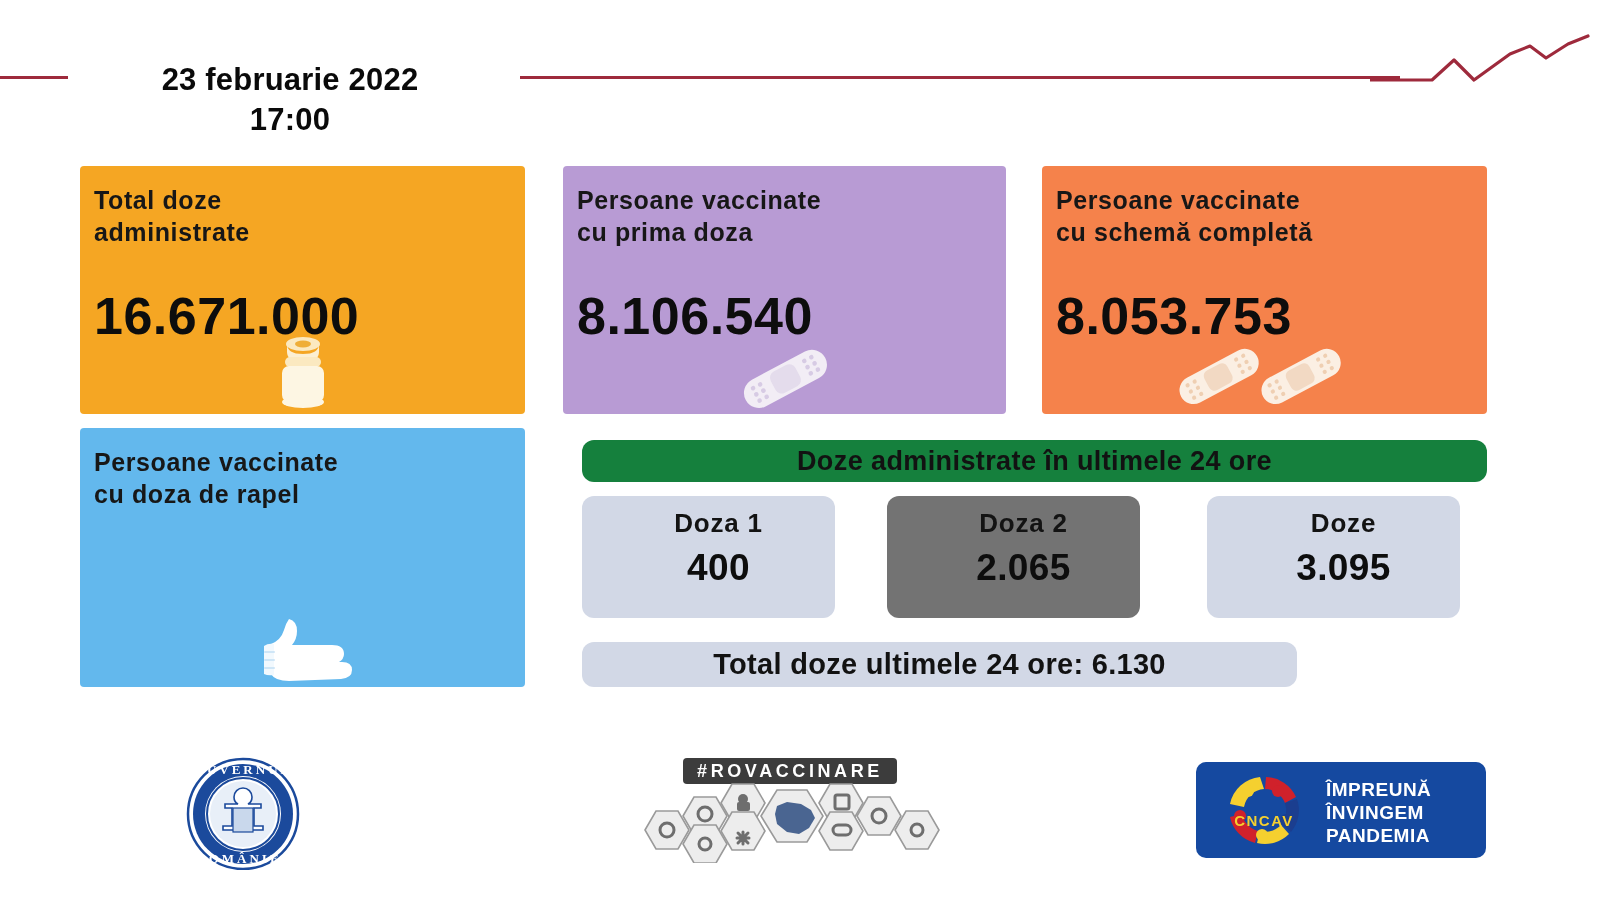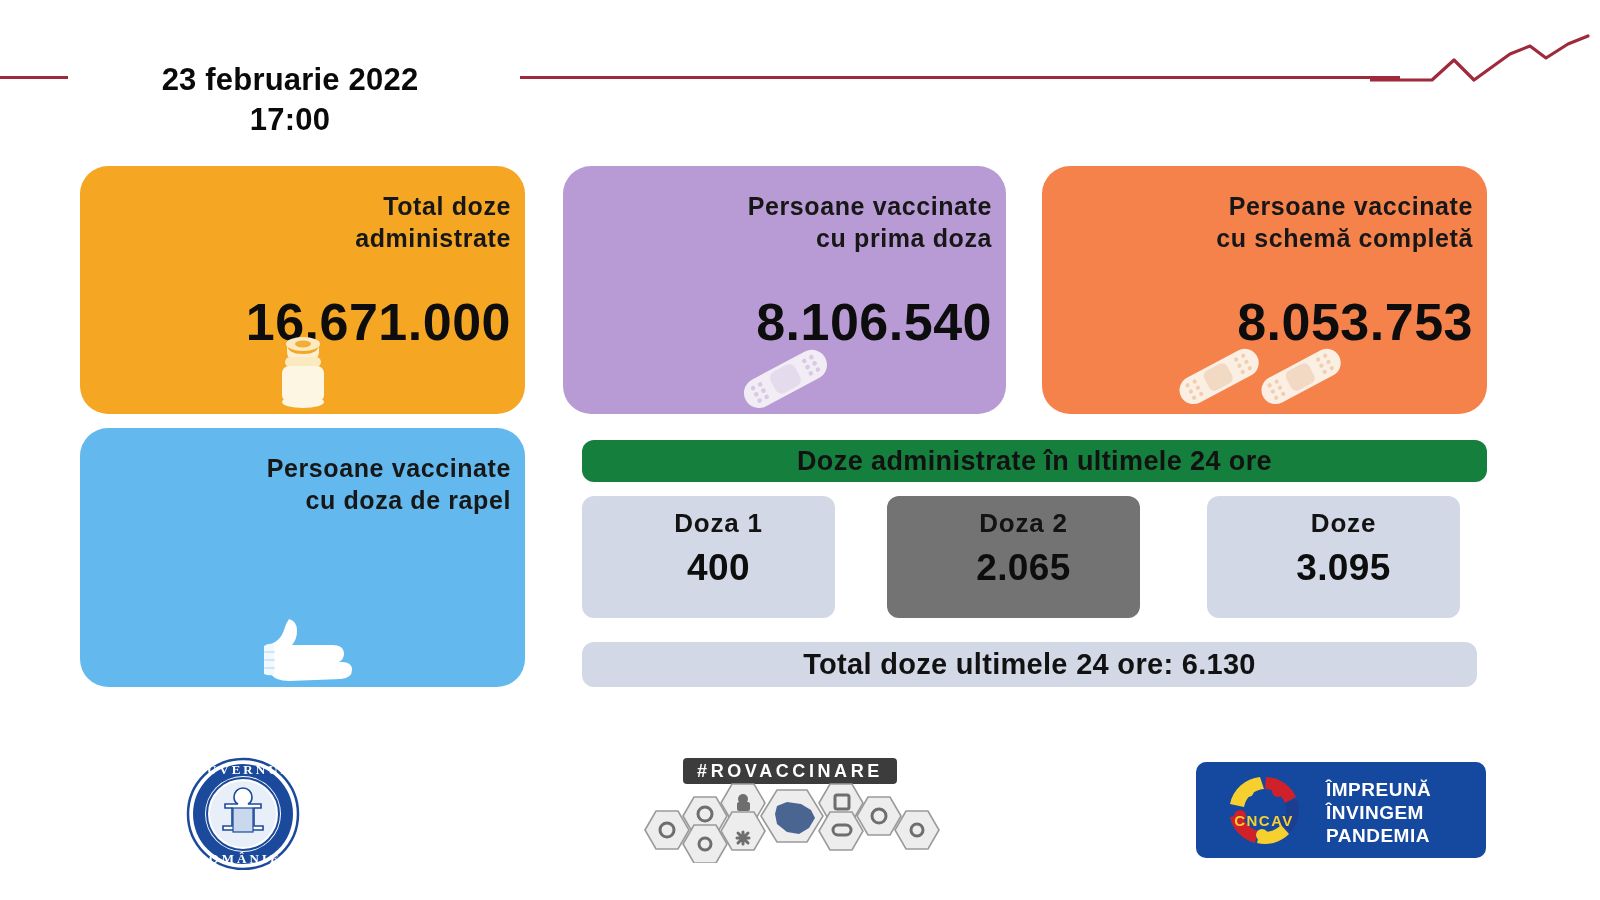--- a/index.html
+++ b/index.html
@@ -42,24 +42,24 @@
     font-size: 31px;
     font-weight: bold;
     line-height: 1.28;
     letter-spacing: 0.2px;
     color: #0a0a0a;
   }
 
   
   .card {
     position: absolute;
-    border-radius: 28px;
+    border-radius: 4px;
     box-sizing: border-box;
-    padding: 24px 14px 0 14px;
-    text-align: right;
+    padding: 18px 14px 0 14px;
+    text-align: left;
   }
   .card-title {
     font-size: 25px;
     font-weight: bold;
     line-height: 1.28;
     letter-spacing: 0.6px;
     color: #171717;
     white-space: pre-line;
   }
   .card-value {
@@ -134,21 +134,21 @@
   .dose-value {
     margin-top: 8px;
     font-size: 37px;
     font-weight: bold;
     letter-spacing: 0.4px;
     color: #0d0d0d;
   }
   #panel-total {
     position: absolute;
     left: 0px; top: 202px;
-    width: 895px; height: 45px;
+    width: 715px; height: 45px;
     line-height: 45px;
     text-align: center;
     font-size: 29px;
     font-weight: bold;
     letter-spacing: 0.3px;
     color: #121212;
   }
 
   
   #logo-gov      { position: absolute; left: 148px;  top: 752px; width: 190px; height: 118px; }

